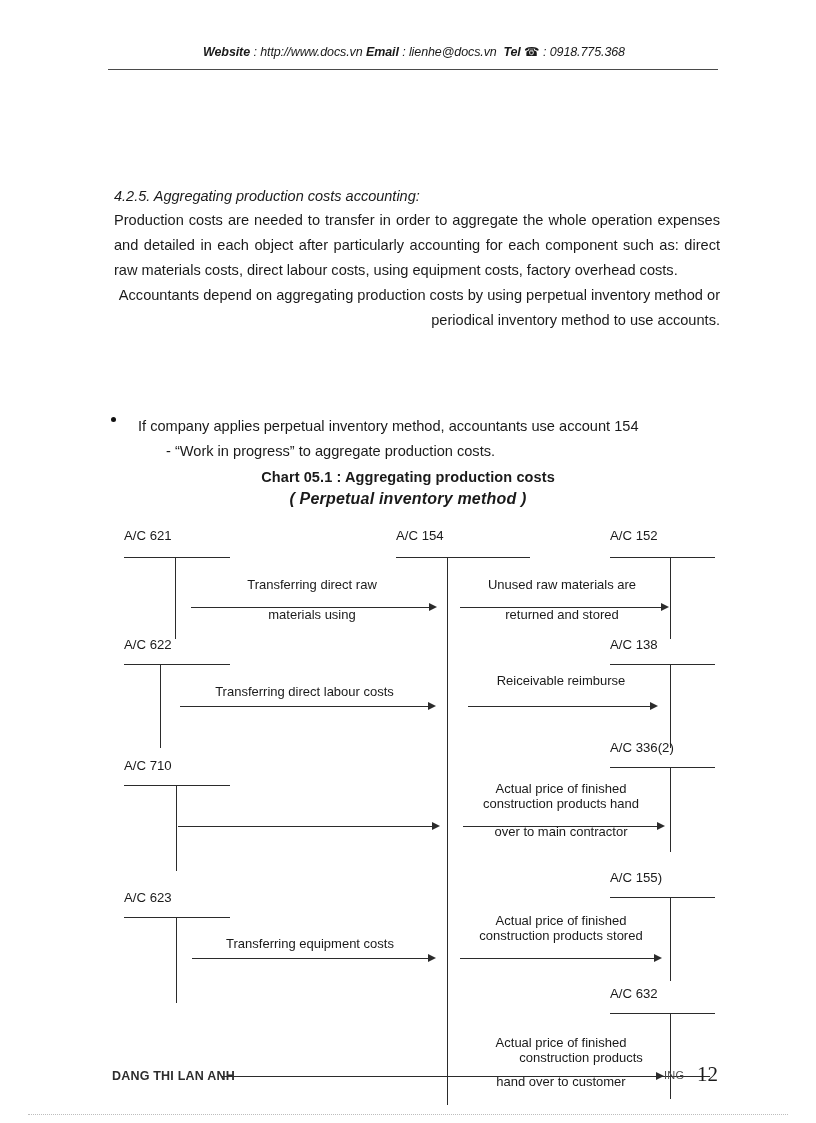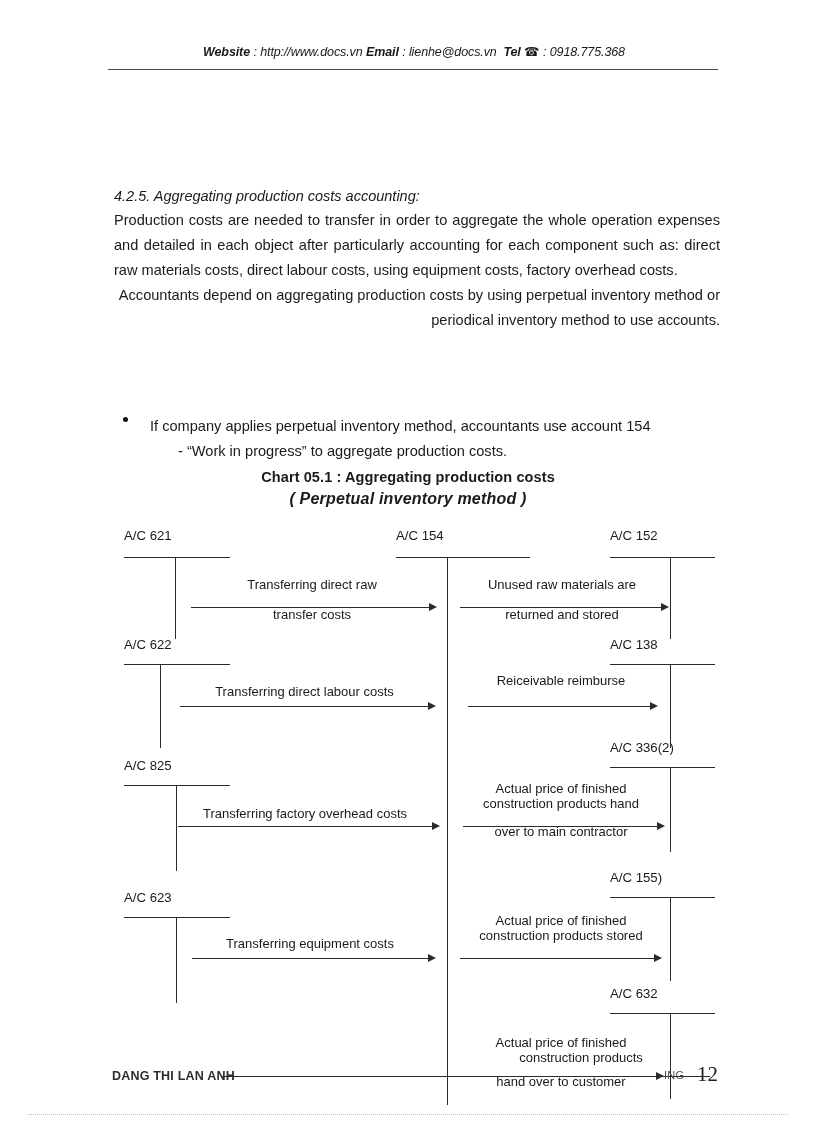--- a/index.html
+++ b/index.html
@@ -35,21 +35,21 @@
     font-style:italic;font-size:14.5px;line-height:20px;margin:0 0 2px 0;
   }
   .para{
     font-size:14.6px;line-height:25px;margin:0;
     text-align:justify;
   }
   .para.nojust{text-align:right;}
   .para + .para{margin-top:0px;}
 
   
-  .bullet-block{position:absolute;left:114px;top:414px;width:606px;}
+  .bullet-block{position:absolute;left:102px;top:414px;width:606px;}
   .bullet-row{position:relative;padding-left:36px;}
   .bullet-dot{
     position:absolute;left:9px;top:3px;
     width:5px;height:5px;border-radius:50%;background:#111;
   }
   .bullet-txt{font-size:14.6px;line-height:25px;}
   .bullet-sub{
     font-size:14.6px;line-height:25px;padding-left:64px;
   }
 
@@ -152,21 +152,21 @@
     <div class="tbar" style="left:124px;top:557px;width:106px;"></div>
     <div class="tstem" style="left:175px;top:557px;height:82px;"></div>
 
     <div class="acc-label" style="left:610px;top:528px;width:105px;">A/C 152</div>
     <div class="tbar" style="left:610px;top:557px;width:105px;"></div>
     <div class="tstem" style="left:670px;top:557px;height:82px;"></div>
 
     <div class="arrow-cap" style="left:197px;top:577px;width:230px;">Transferring direct raw</div>
     <div class="arrow-line" style="left:191px;top:607px;width:238px;"></div>
     <div class="arrow-head" style="left:429px;top:603px;"></div>
-    <div class="arrow-cap" style="left:197px;top:607px;width:230px;">transfer costs</div>
+    <div class="arrow-cap" style="left:197px;top:607px;width:230px;">materials using</div>
 
     <div class="arrow-cap" style="left:462px;top:577px;width:200px;">Unused raw materials are</div>
     <div class="arrow-line" style="left:460px;top:607px;width:204px;"></div>
     <div class="arrow-head" style="left:661px;top:603px;"></div>
     <div class="arrow-cap" style="left:462px;top:607px;width:200px;">returned and stored</div>
 
     <div class="acc-label" style="left:124px;top:637px;width:106px;">A/C 622</div>
     <div class="tbar" style="left:124px;top:664px;width:106px;"></div>
     <div class="tstem" style="left:160px;top:664px;height:84px;"></div>
 
@@ -175,29 +175,28 @@
     <div class="tstem" style="left:670px;top:664px;height:84px;"></div>
 
     <div class="arrow-cap" style="left:182px;top:684px;width:245px;">Transferring direct labour costs</div>
     <div class="arrow-line" style="left:180px;top:706px;width:248px;"></div>
     <div class="arrow-head" style="left:428px;top:702px;"></div>
 
     <div class="arrow-cap" style="left:466px;top:673px;width:190px;">Reiceivable reimburse</div>
     <div class="arrow-line" style="left:468px;top:706px;width:185px;"></div>
     <div class="arrow-head" style="left:650px;top:702px;"></div>
 
-    <div class="acc-label" style="left:124px;top:758px;width:106px;">A/C 825</div>
+    <div class="acc-label" style="left:124px;top:758px;width:106px;">A/C 710</div>
     <div class="tbar" style="left:124px;top:785px;width:106px;"></div>
     <div class="tstem" style="left:176px;top:785px;height:86px;"></div>
 
     <div class="acc-label" style="left:610px;top:740px;width:105px;">A/C 336(2)</div>
     <div class="tbar" style="left:610px;top:767px;width:105px;"></div>
     <div class="tstem" style="left:670px;top:767px;height:85px;"></div>
 
-    <div class="arrow-cap" style="left:180px;top:806px;width:250px;">Transferring factory overhead costs</div>
     <div class="arrow-line" style="left:178px;top:826px;width:254px;"></div>
     <div class="arrow-head" style="left:432px;top:822px;"></div>
 
     <div class="arrow-cap" style="left:466px;top:781px;width:190px;">Actual price of finished</div>
     <div class="arrow-cap" style="left:466px;top:796px;width:190px;">construction products hand</div>
     <div class="arrow-line" style="left:463px;top:826px;width:197px;"></div>
     <div class="arrow-head" style="left:657px;top:822px;"></div>
     <div class="arrow-cap" style="left:466px;top:824px;width:190px;">over to main contractor</div>
 
     <div class="acc-label" style="left:124px;top:890px;width:106px;">A/C 623</div>

